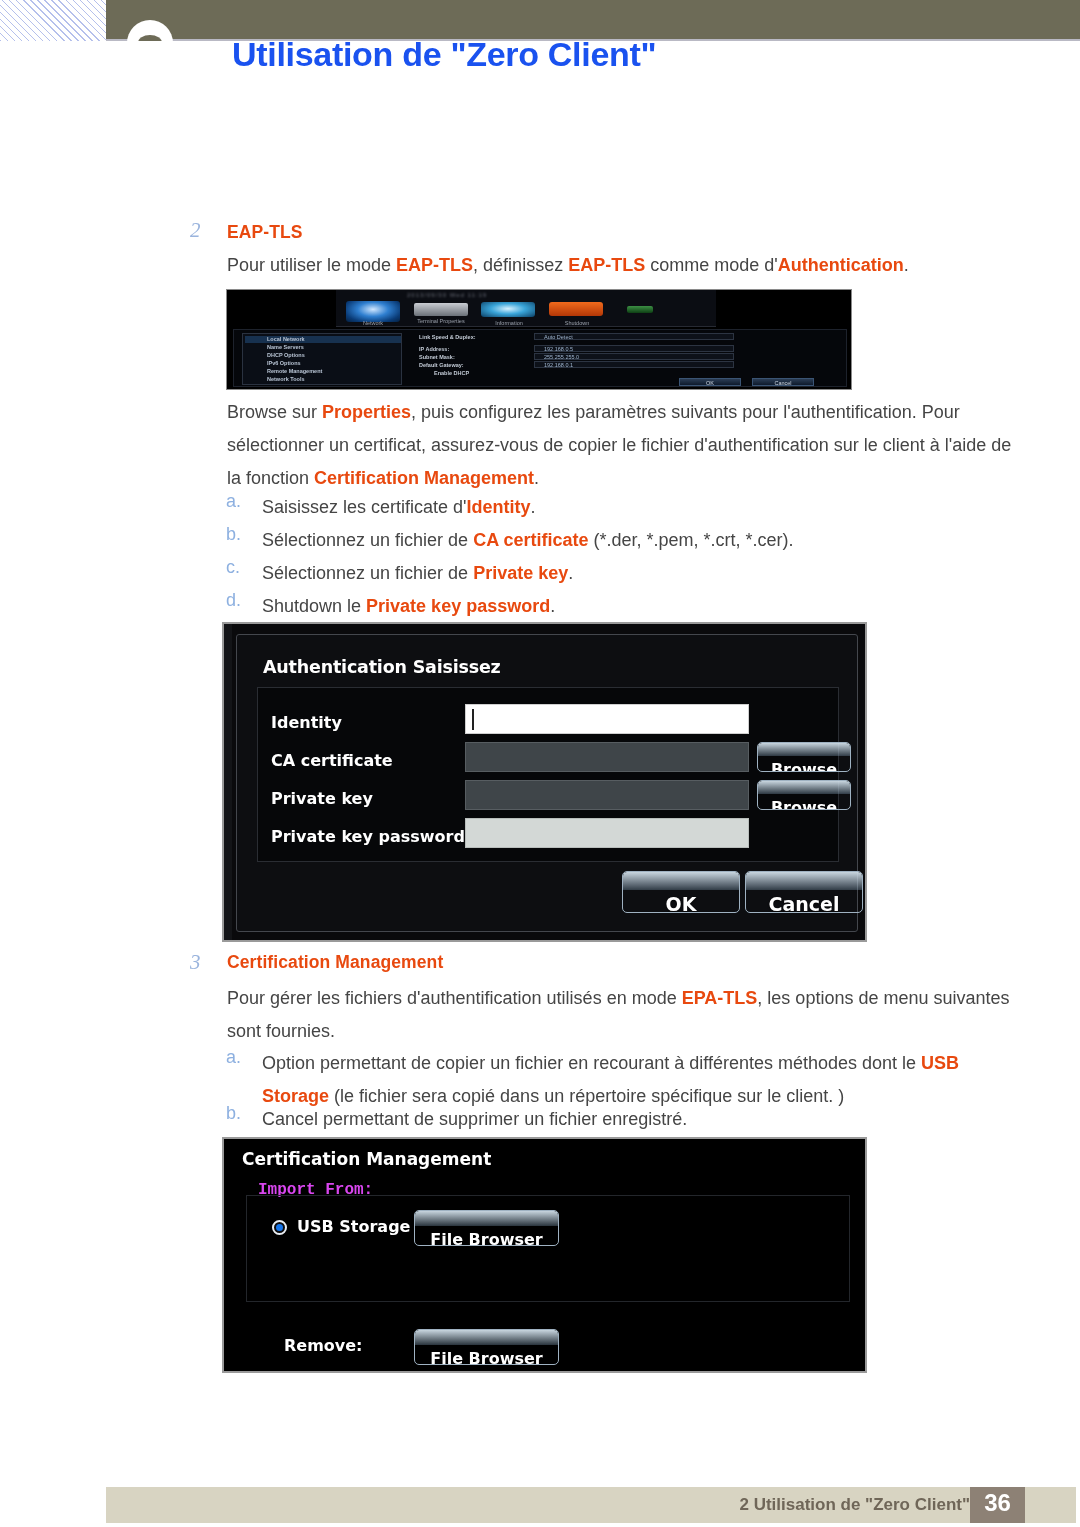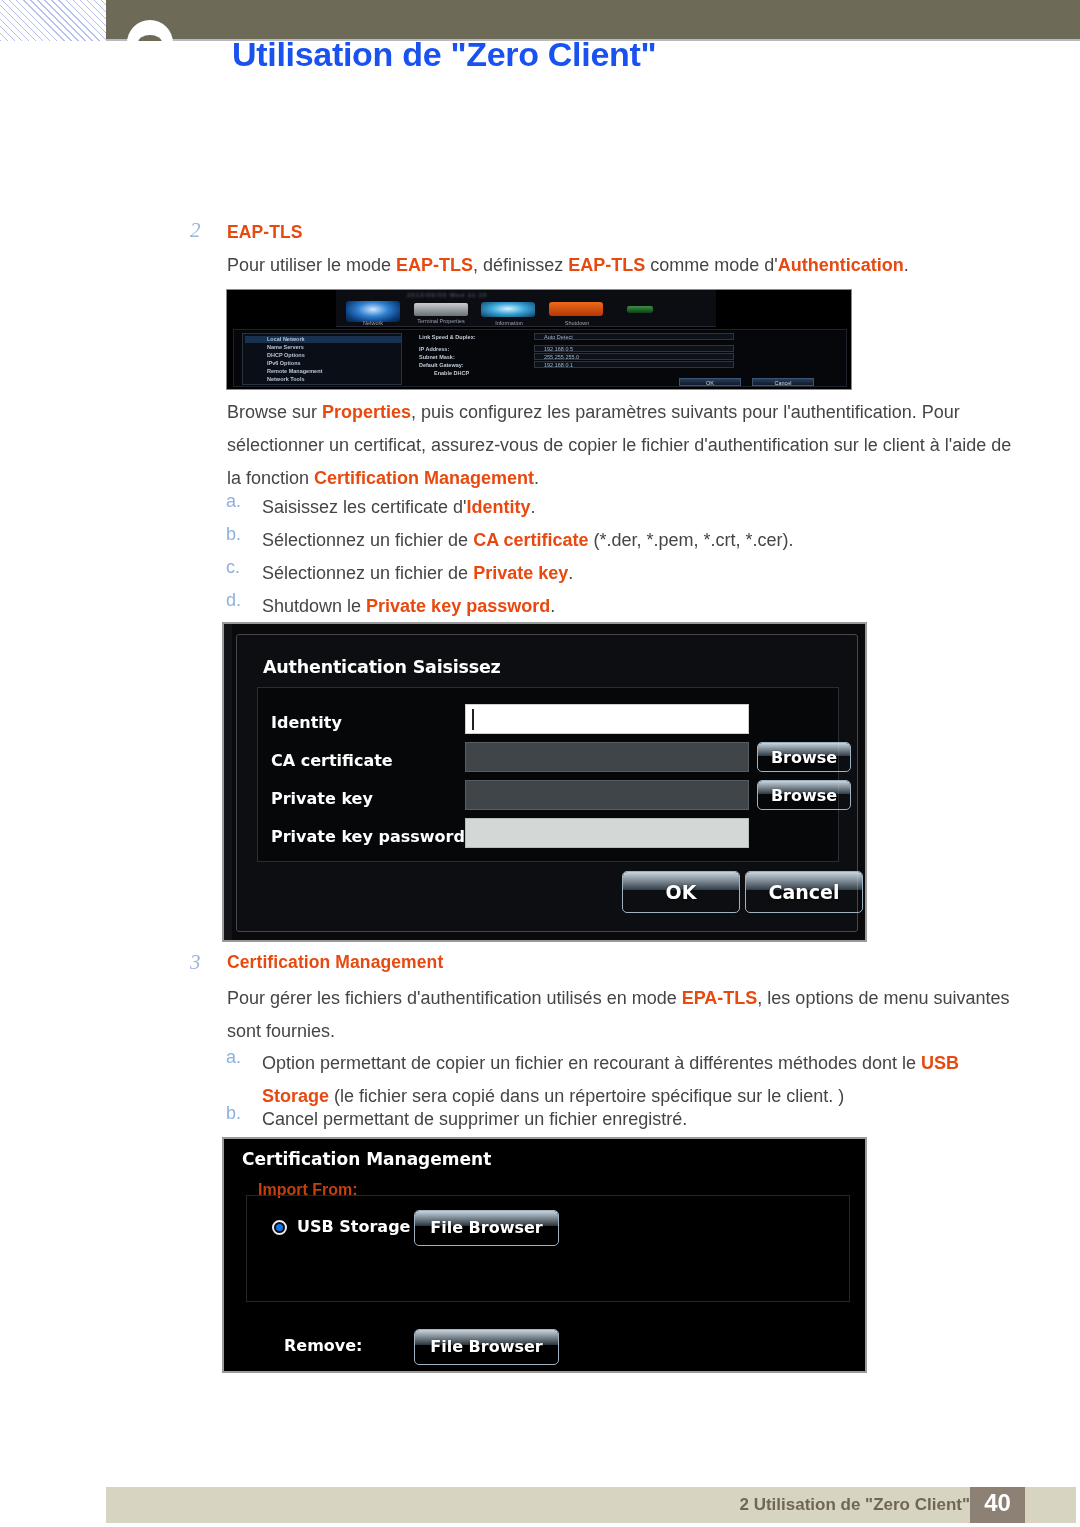--- a/index.html
+++ b/index.html
@@ -226,21 +226,21 @@
     font-family: "DejaVu Sans", sans-serif;
     text-align: center;
     text-shadow: 0 1px 2px rgba(0,0,0,0.8);
     overflow: hidden;
   }
   .btn3d::before {
     content: ""; position: absolute; left: 0; top: 0; right: 0; height: 45%;
     background: linear-gradient(180deg, rgba(210,224,234,0.95), rgba(120,150,175,0.35));
     border-radius: 4px 4px 0 0;
   }
-  .btn3d > span { position: relative; z-index: 2; display: block; }
+  .btn3d > span { position: relative; z-index: 2; display: block; margin-top: 12px; }
   #shot2 .browse { width: 94px; height: 30px; left: 520px; font-size: 16px; }
   #shot2 .browse > span { line-height: 29px; }
   #shot2 .bg-remove {
     position: absolute; left: 146px; top: 246px; font-size: 16px;
     color: #45484e; font-weight: bold; font-family: "DejaVu Sans", sans-serif;
   }
   #shot2 .bg-filebrowser {
     position: absolute; left: 270px; top: 238px; width: 168px; height: 35px;
     background: #16181c; border: 1px solid #272a30; border-radius: 4px;
   }
@@ -254,22 +254,22 @@
 
   
   #shot3 { left: 222px; top: 1137px; width: 645px; height: 236px; border: 2px solid #9a9a9a; }
   #shot3 .c-title {
     position: absolute; left: 18px; top: 10px;
     font-size: 17px; font-weight: bold; color: #ffffff;
     font-family: "DejaVu Sans", sans-serif;
   }
   #shot3 .c-sub {
     position: absolute; left: 34px; top: 42px;
-    font-size: 16px; font-weight: bold; color: #c2410c;
-    font-family: Liberation Sans, sans-serif;
+    font-size: 16px; font-weight: bold; color: #d946ef;
+    font-family: Liberation Mono, monospace;
   }
   #shot3 .c-group {
     position: absolute; left: 22px; top: 56px; width: 604px; height: 107px;
     border: 1px solid #23262b;
   }
   #shot3 .c-radio {
     position: absolute; left: 48px; top: 81px;
     width: 15px; height: 15px; border-radius: 50%;
     background: #0b0c0f; border: 2px solid #e9edf2;
   }
@@ -486,13 +486,13 @@
 
   <div class="c-remove">Remove:</div>
   <div class="btn3d fb fb2">
     <span>File Browser</span>
   </div>
 </div>
 
 <div class="footer-bar"></div>
 <div class="footer-text">2 Utilisation de "Zero Client"</div>
 <div class="footer-num-box"></div>
-<div class="footer-num">40</div>
+<div class="footer-num">36</div>
 
 </body></html>

